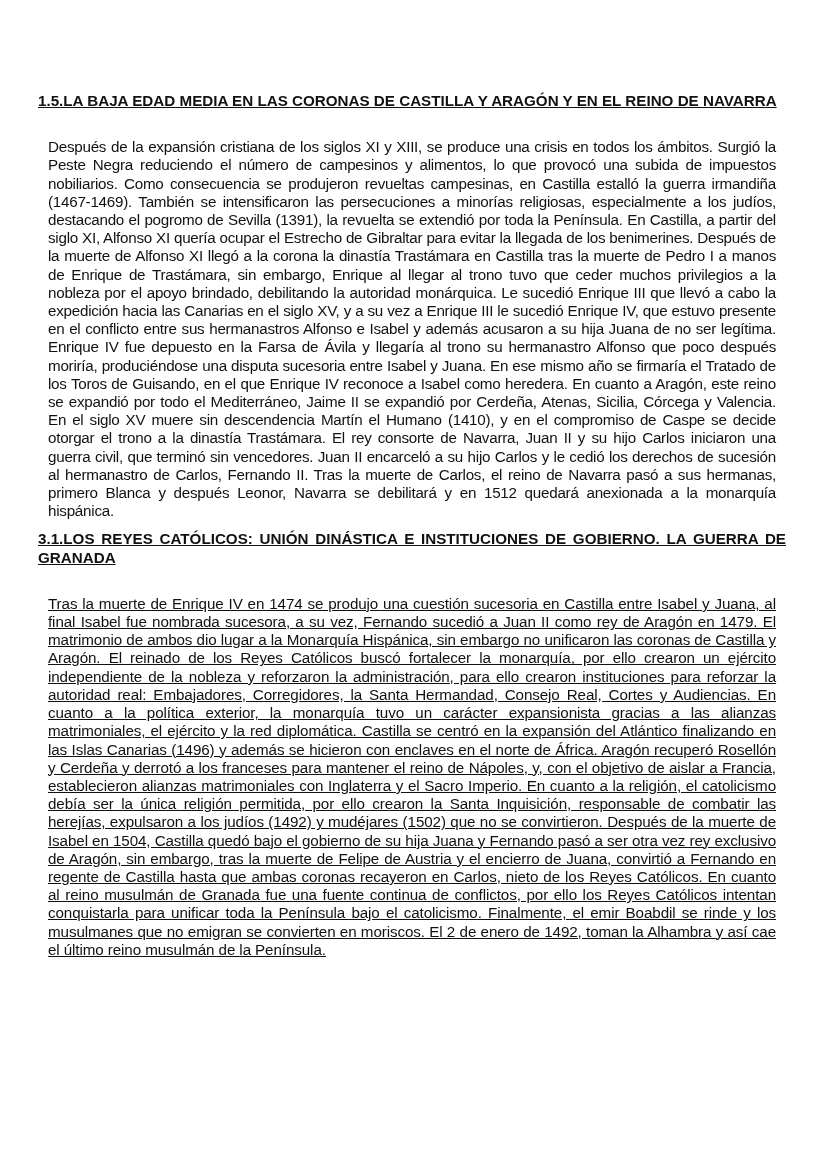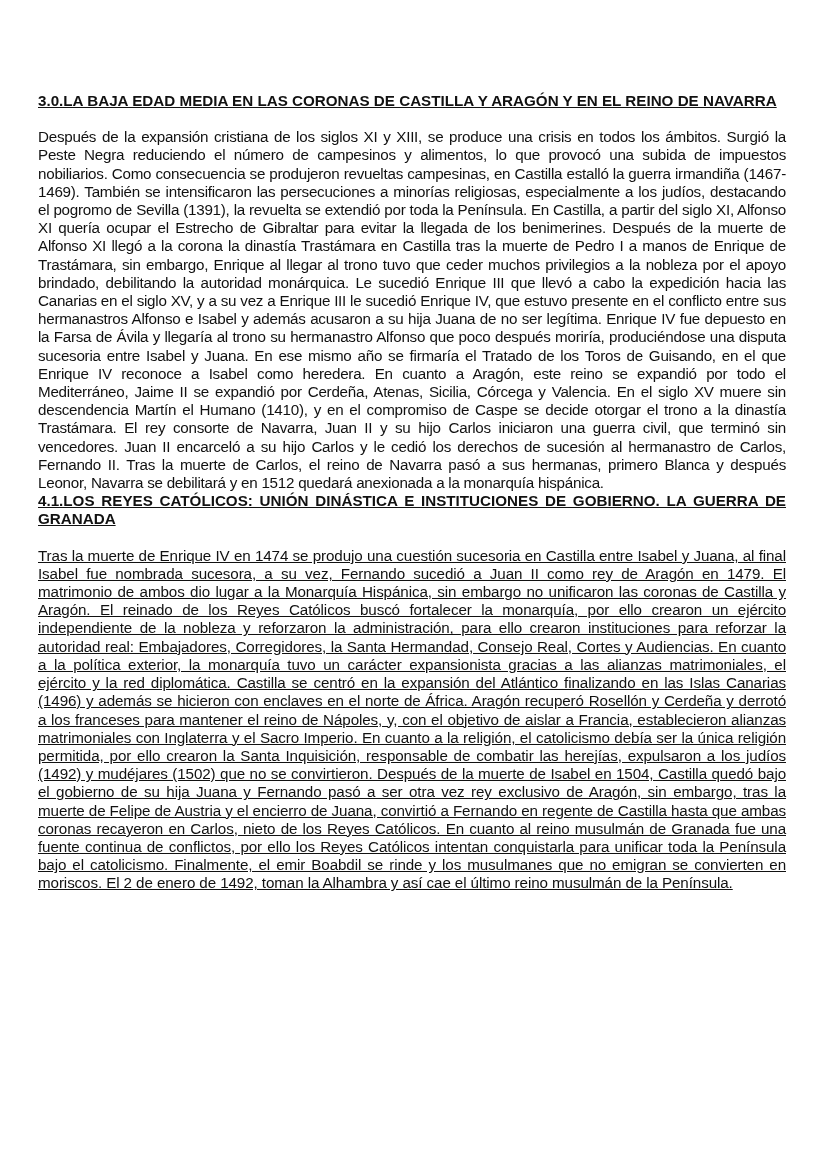--- a/index.html
+++ b/index.html
@@ -6,32 +6,32 @@
   body { width: 828px; height: 1169px; overflow: hidden; position: relative; }
   .page {
     position: absolute; left: 38px; top: 92px; width: 748px;
     font-family: "Liberation Sans", sans-serif; color: #111111;
     font-size: 15.2px; line-height: 18.2px;
   }
   .heading {
     font-weight: bold; text-decoration: underline; text-align: justify;
     margin: 0; font-size: 15.2px; line-height: 18.2px;
   }
-  .para { text-align: justify; margin: 0; }
+  .para { text-align: justify; margin: 10px; }
   .gap { height: 18px; }
   .sec1 .para { letter-spacing: -0.25px; word-spacing: 0px; }
   .sec2 .para { letter-spacing: -0.1px; text-decoration: underline; }
 </style>
 </head>
 <body>
 
 <div class="page">
   <div class="sec1">
-    <p class="heading">3.0.LA BAJA EDAD MEDIA EN LAS CORONAS DE CASTILLA Y ARAGÓN Y EN EL REINO DE NAVARRA</p>
+    <p class="heading">1.5.LA BAJA EDAD MEDIA EN LAS CORONAS DE CASTILLA Y ARAGÓN Y EN EL REINO DE NAVARRA</p>
     <div class="gap"></div>
     <p class="para">Después de la expansión cristiana de los siglos XI y XIII, se produce una crisis en todos los ámbitos. Surgió la Peste Negra reduciendo el número de campesinos y alimentos, lo que provocó una subida de impuestos nobiliarios. Como consecuencia se produjeron revueltas campesinas, en Castilla estalló la guerra irmandiña (1467-1469). También se intensificaron las persecuciones a minorías religiosas, especialmente a los judíos, destacando el pogromo de Sevilla (1391), la revuelta se extendió por toda la Península. En Castilla, a partir del siglo XI, Alfonso XI quería ocupar el Estrecho de Gibraltar para evitar la llegada de los benimerines. Después de la muerte de Alfonso XI llegó a la corona la dinastía Trastámara en Castilla tras la muerte de Pedro I a manos de Enrique de Trastámara, sin embargo, Enrique al llegar al trono tuvo que ceder muchos privilegios a la nobleza por el apoyo brindado, debilitando la autoridad monárquica. Le sucedió Enrique III que llevó a cabo la expedición hacia las Canarias en el siglo XV, y a su vez a Enrique III le sucedió Enrique IV, que estuvo presente en el conflicto entre sus hermanastros Alfonso e Isabel y además acusaron a su hija Juana de no ser legítima. Enrique IV fue depuesto en la Farsa de Ávila y llegaría al trono su hermanastro Alfonso que poco después moriría, produciéndose una disputa sucesoria entre Isabel y Juana. En ese mismo año se firmaría el Tratado de los Toros de Guisando, en el que Enrique IV reconoce a Isabel como heredera. En cuanto a Aragón, este reino se expandió por todo el Mediterráneo, Jaime II se expandió por Cerdeña, Atenas, Sicilia, Córcega y Valencia. En el siglo XV muere sin descendencia Martín el Humano (1410), y en el compromiso de Caspe se decide otorgar el trono a la dinastía Trastámara. El rey consorte de Navarra, Juan II y su hijo Carlos iniciaron una guerra civil, que terminó sin vencedores. Juan II encarceló a su hijo Carlos y le cedió los derechos de sucesión al hermanastro de Carlos, Fernando II. Tras la muerte de Carlos, el reino de Navarra pasó a sus hermanas, primero Blanca y después Leonor, Navarra se debilitará y en 1512 quedará anexionada a la monarquía hispánica.</p>
   </div>
   <div class="sec2">
-    <p class="heading">4.1.LOS REYES CATÓLICOS: UNIÓN DINÁSTICA E INSTITUCIONES DE GOBIERNO. LA GUERRA DE GRANADA</p>
+    <p class="heading">3.1.LOS REYES CATÓLICOS: UNIÓN DINÁSTICA E INSTITUCIONES DE GOBIERNO. LA GUERRA DE GRANADA</p>
     <div class="gap"></div>
     <p class="para">Tras la muerte de Enrique IV en 1474 se produjo una cuestión sucesoria en Castilla entre Isabel y Juana, al final Isabel fue nombrada sucesora, a su vez, Fernando sucedió a Juan II como rey de Aragón en 1479. El matrimonio de ambos dio lugar a la Monarquía Hispánica, sin embargo no unificaron las coronas de Castilla y Aragón. El reinado de los Reyes Católicos buscó fortalecer la monarquía, por ello crearon un ejército independiente de la nobleza y reforzaron la administración, para ello crearon instituciones para reforzar la autoridad real: Embajadores, Corregidores, la Santa Hermandad, Consejo Real, Cortes y Audiencias. En cuanto a la política exterior, la monarquía tuvo un carácter expansionista gracias a las alianzas matrimoniales, el ejército y la red diplomática. Castilla se centró en la expansión del Atlántico finalizando en las Islas Canarias (1496) y además se hicieron con enclaves en el norte de África. Aragón recuperó Rosellón y Cerdeña y derrotó a los franceses para mantener el reino de Nápoles, y, con el objetivo de aislar a Francia, establecieron alianzas matrimoniales con Inglaterra y el Sacro Imperio. En cuanto a la religión, el catolicismo debía ser la única religión permitida, por ello crearon la Santa Inquisición, responsable de combatir las herejías, expulsaron a los judíos (1492) y mudéjares (1502) que no se convirtieron. Después de la muerte de Isabel en 1504, Castilla quedó bajo el gobierno de su hija Juana y Fernando pasó a ser otra vez rey exclusivo de Aragón, sin embargo, tras la muerte de Felipe de Austria y el encierro de Juana, convirtió a Fernando en regente de Castilla hasta que ambas coronas recayeron en Carlos, nieto de los Reyes Católicos. En cuanto al reino musulmán de Granada fue una fuente continua de conflictos, por ello los Reyes Católicos intentan conquistarla para unificar toda la Península bajo el catolicismo. Finalmente, el emir Boabdil se rinde y los musulmanes que no emigran se convierten en moriscos. El 2 de enero de 1492, toman la Alhambra y así cae el último reino musulmán de la Península.</p>
   </div>
 </div>
 
 </body></html>

